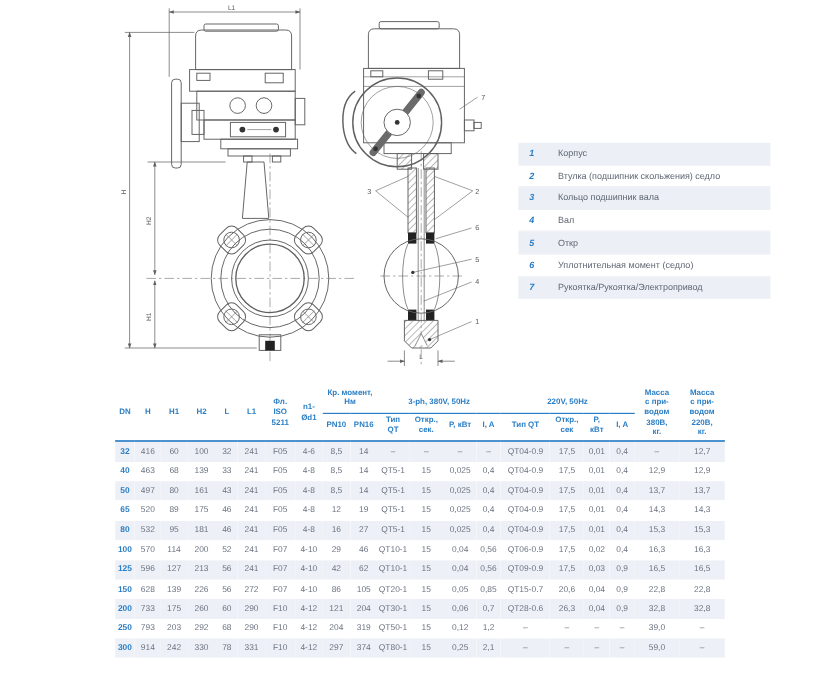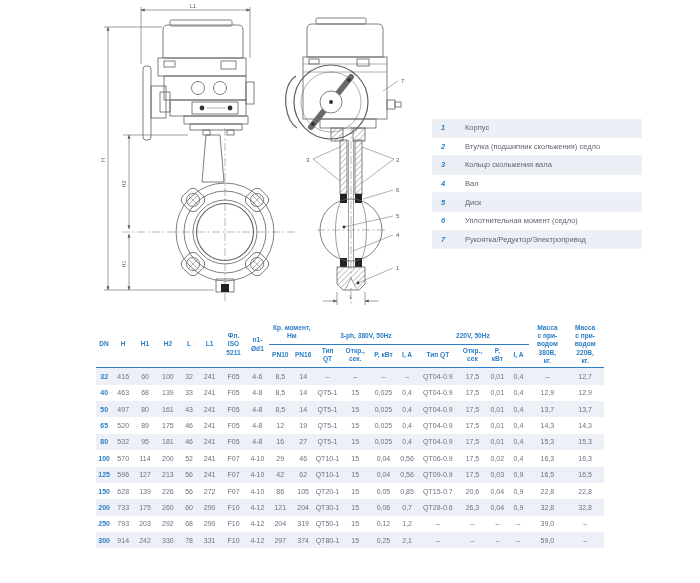--- a/index.html
+++ b/index.html
@@ -220,37 +220,37 @@
       <div class="legend-row alt">
         <span class="legend-num">1</span>
         <span class="legend-label">Корпус</span>
       </div>
       <div class="legend-row">
         <span class="legend-num">2</span>
         <span class="legend-label">Втулка (подшипник скольжения) седло</span>
       </div>
       <div class="legend-row alt">
         <span class="legend-num">3</span>
-        <span class="legend-label">Кольцо скольжения вала</span>
+        <span class="legend-label">Кольцо подшипник вала</span>
       </div>
       <div class="legend-row">
         <span class="legend-num">4</span>
         <span class="legend-label">Вал</span>
       </div>
       <div class="legend-row alt">
         <span class="legend-num">5</span>
-        <span class="legend-label">Диск</span>
+        <span class="legend-label">Откр</span>
       </div>
       <div class="legend-row">
         <span class="legend-num">6</span>
         <span class="legend-label">Уплотнительная момент (седло)</span>
       </div>
       <div class="legend-row alt">
         <span class="legend-num">7</span>
-        <span class="legend-label">Рукоятка/Редуктор/Электропривод</span>
+        <span class="legend-label">Рукоятка/Рукоятка/Электропривод</span>
       </div>
     </div>
 
   <div id="spec-table-wrap">
     <table>
       <colgroup>
         <col style="width:3.2%">
           <col style="width:4.3%">
           <col style="width:4.3%">
           <col style="width:4.7%">

